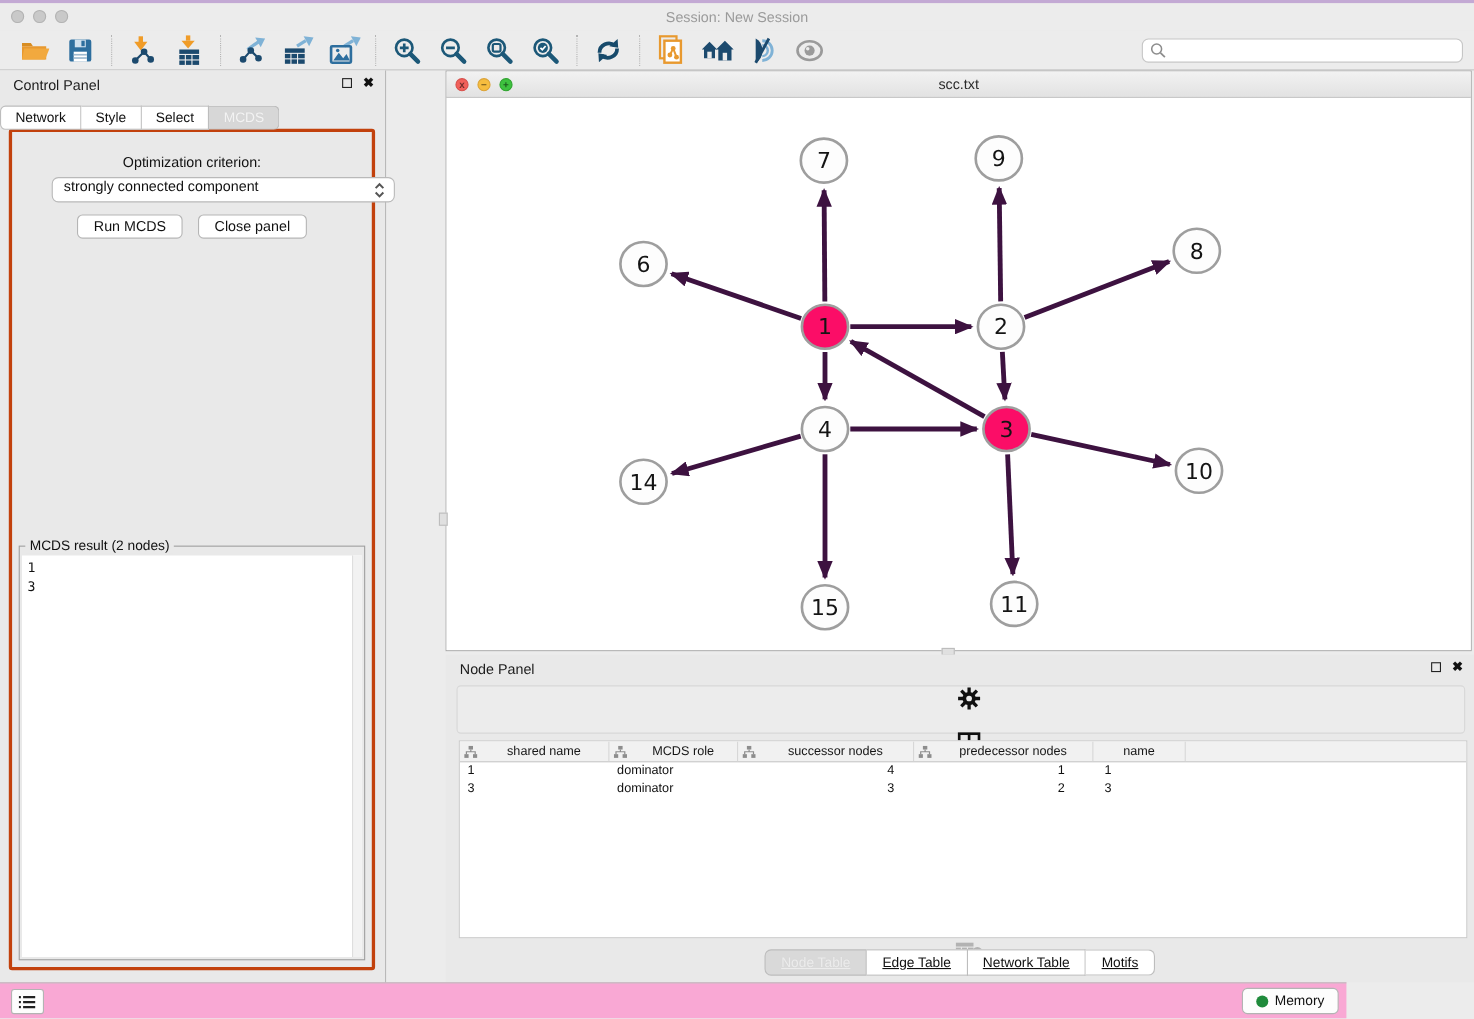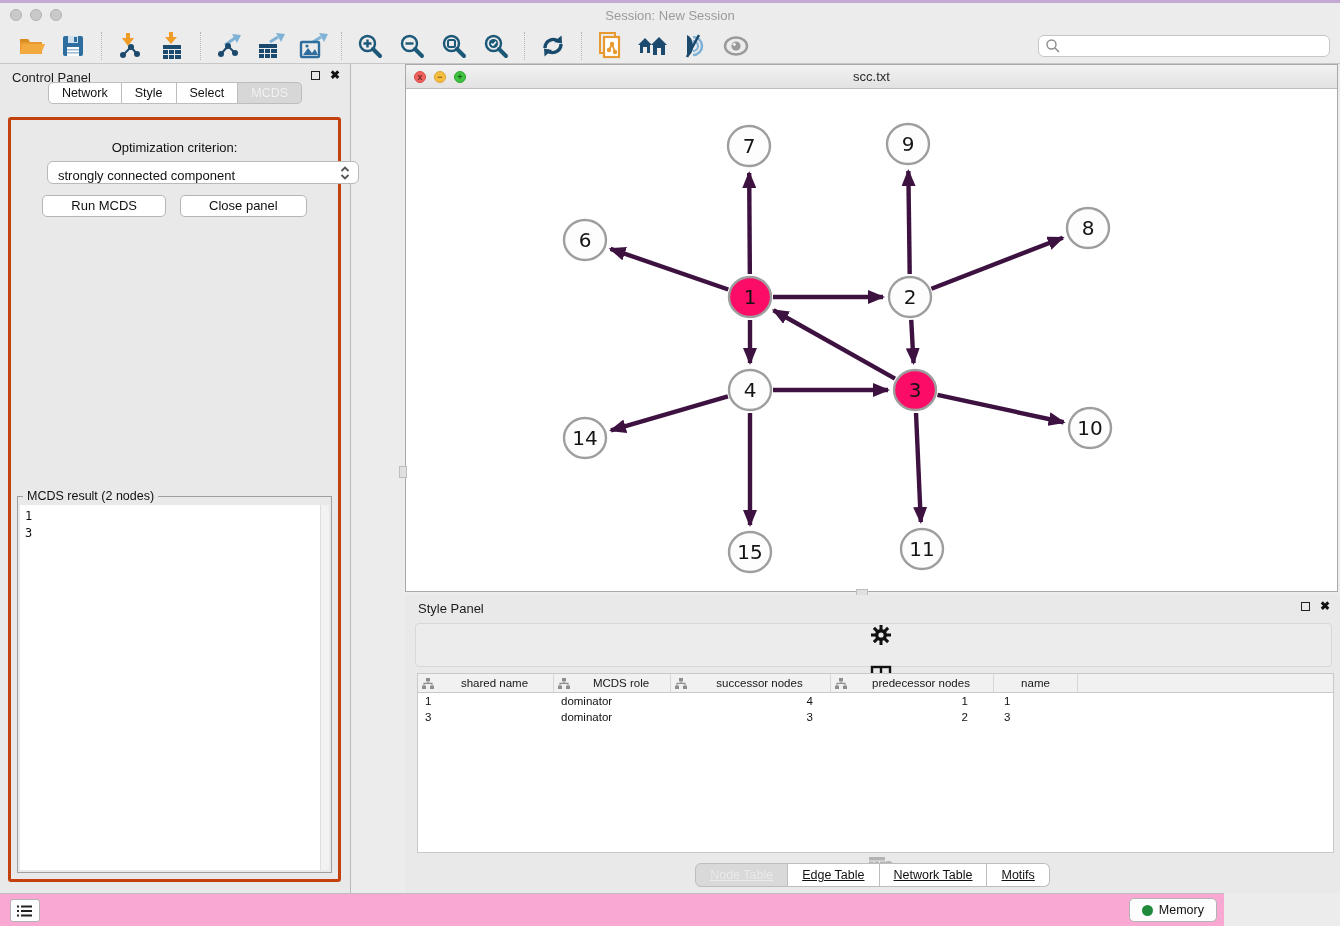--- a/index.html
+++ b/index.html
@@ -30,36 +30,36 @@
   #search-wrap { position:absolute; right:10px; top:35px; width:292px; height:22px; background:#fff;
                  border:1px solid #c6c6c6; border-radius:6px; display:flex; align-items:center; padding-left:6px; }
 
   
   #control-panel { left:0; top:64px; width:351px; height:832px; background:#e9e9e9;
                    border-right:1px solid #b9b9b9; }
   #cp-header { position:absolute; left:12px; top:6px; font-size:13px; color:#1c1c1c; }
   .panel-btns { position:absolute; right:10px; top:5px; display:flex; gap:10px; align-items:center; }
   .float-ico { width:9px; height:9px; border:1.6px solid #222; display:inline-block; }
   .close-ico { font-size:12px; font-weight:bold; color:#111; line-height:12px; }
-  #cp-tabs { position:absolute; left:0; top:18px; width:100%; display:flex; justify-content:center; z-index:2; }
+  #cp-tabs { position:absolute; left:0; top:32px; width:100%; display:flex; z-index:2; }
   .cp-tab { font-size:12.5px; padding:3px 13px; background:#fff; border:1px solid #bdbdbd; border-left:none; color:#111; }
   .cp-tab:first-child { border-left:1px solid #bdbdbd; border-radius:5px 0 0 5px; }
   .cp-tab:last-child { border-radius:0 5px 5px 0; }
   .cp-tab.active { background:#d7d7d7; color:#f3f3f3; text-shadow:0 0 1px #cfcfcf; }
   #cp-box { position:absolute; left:8px; right:9px; top:53px; bottom:14px;
             border:3px solid #c2410c; border-radius:3px; background:#e9e9e9; }
   #cp-opt-label { position:absolute; left:0; top:20px; width:100%; text-align:center; font-size:13px; color:#111; }
   #cp-select { position:absolute; left:36px; top:41px; width:312px; height:23px; background:#fff;
                border:1px solid #b9b9b9; border-radius:6px; font-size:13px; color:#111;
-               display:flex; align-items:flex-end; padding-left:10px; }
+               display:flex; align-items:flex-start; padding-left:10px; }
   .stepper { position:absolute; right:8px; top:3px; display:flex; flex-direction:column; align-items:center; }
   .stepper svg { display:block; }
   .cp-buttons { position:absolute; left:0; top:75px; width:100%; display:flex; justify-content:center; gap:14px; }
   .mac-btn { background:#fff; border:1px solid #b5b5b5; border-radius:5px; font-size:13px;
-             color:#111; padding:3px 28px; height:22px; line-height:14px; }
+             color:#111; padding:3px 14px; height:22px; line-height:14px; }
   
   #result-group { position:absolute; left:6px; right:6px; top:376px; bottom:6px;
                   border:1px solid #9f9f9f; }
   #result-title { position:absolute; left:5px; top:-8px; background:#e9e9e9; padding:0 4px; font-size:12.5px; color:#111; }
   #result-area { position:absolute; left:2px; right:2px; top:8px; bottom:2px; background:#fff;
                  font-family:"DejaVu Sans Mono", monospace; font-size:12px; color:#111;
                  padding:3px 5px; line-height:17px; }
   #result-scroll { position:absolute; right:0; top:0; bottom:0; width:9px; background:#f2f2f2; border-left:1px solid #dedede; }
 
   
@@ -403,21 +403,21 @@
           <ellipse cx="516" cy="460" rx="21" ry="20" fill="#fdfdfd" stroke="#9e9e9e" stroke-width="2.4"></ellipse>
           <text x="516" y="467" text-anchor="middle" font-family="&quot;DejaVu Sans&quot;, sans-serif" font-size="20" fill="#141414">11</text>
         </g>
       </svg>
   </div>
 </div>
 <div id="v-split-dot" class="abs splitter-dot"></div>
 <div id="h-split-dot" class="abs splitter-dot"></div>
 
 <div id="table-panel" class="abs">
-  <div id="tp-header-title">Style Panel</div>
+  <div id="tp-header-title">Node Panel</div>
   <div class="panel-btns">
     <span class="float-ico"></span>
     <span class="close-ico">✖</span>
   </div>
   <div id="tp-toolbar">
     <span class="tt-icon">
       <svg width="22" height="22" viewBox="0 0 22 22">
           <g fill="#111">
             <circle cx="11" cy="11" r="6"></circle>
             <g stroke="#111" stroke-width="3">

